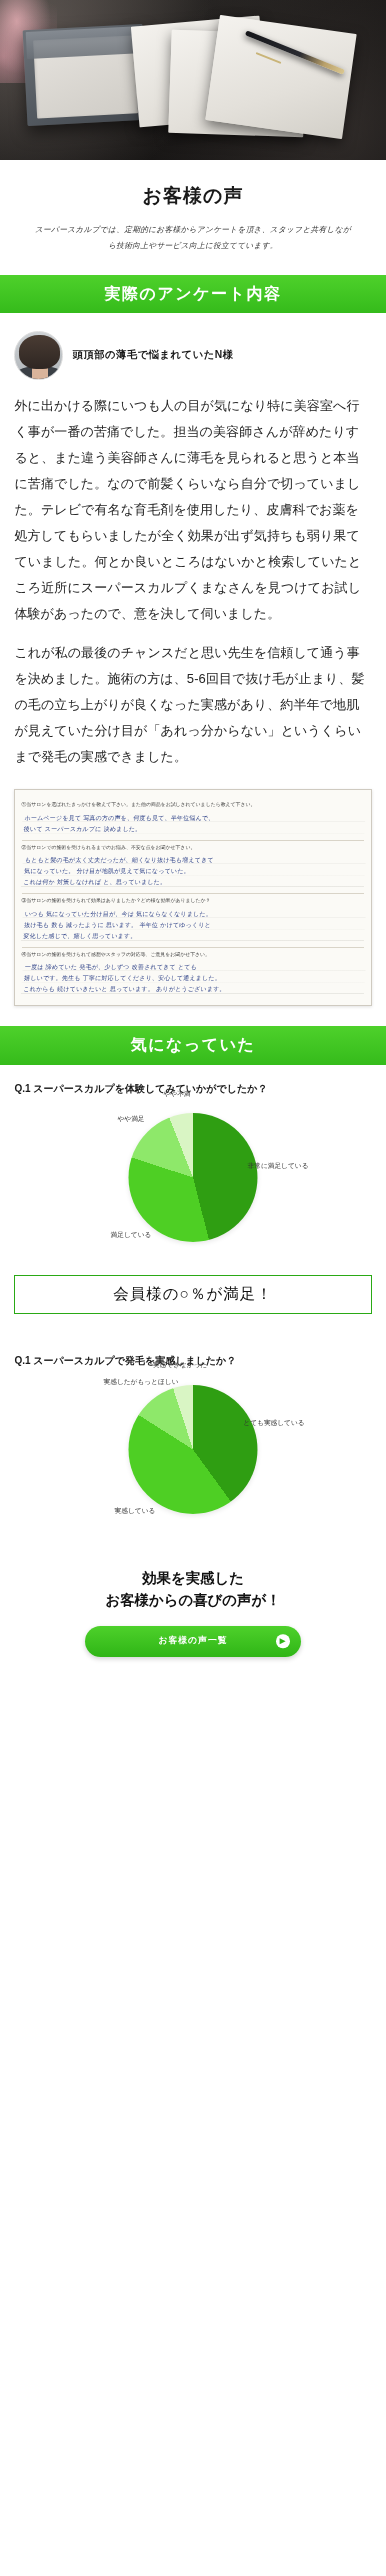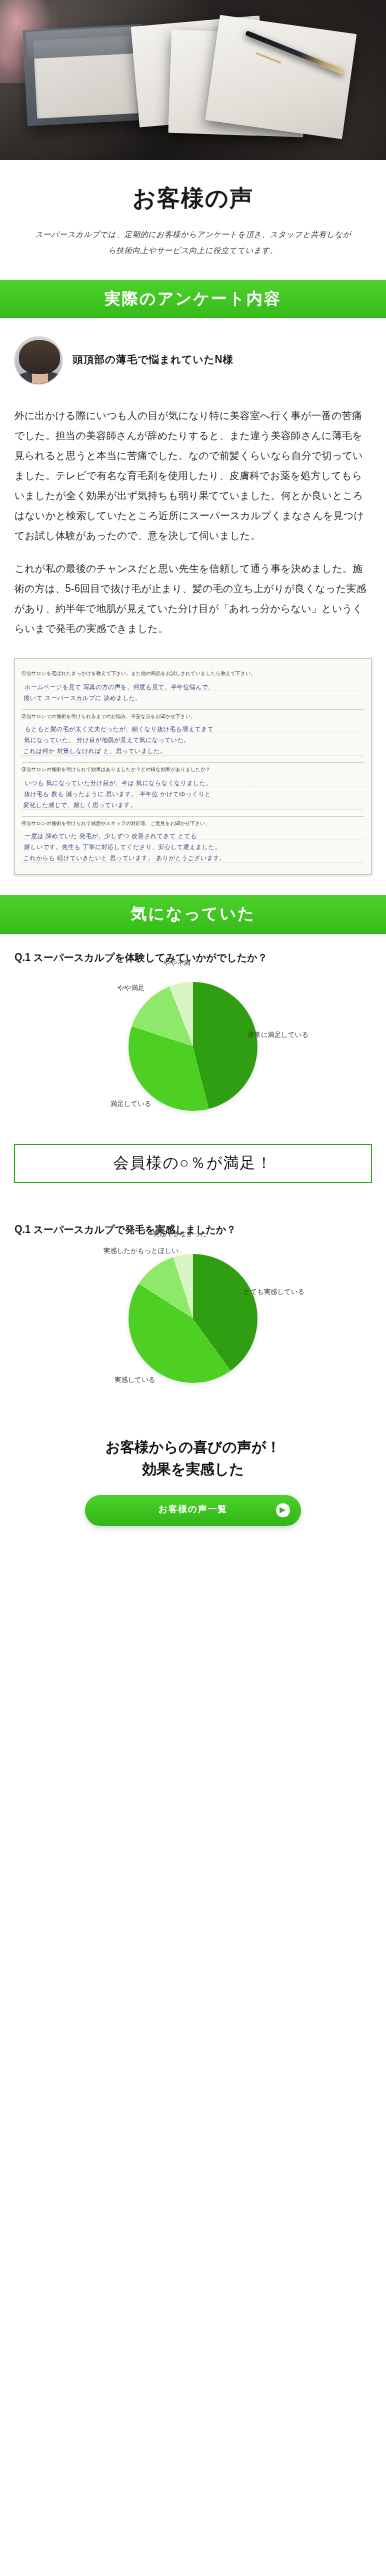--- a/index.html
+++ b/index.html
@@ -85,21 +85,21 @@
     left: 255px; top: 57px;
     width: 27px; height: 2.1px;
     background: #c9b478;
     transform: rotate(22deg);
     border-radius: 1.5px;
   }
 
   
   .main-title {
     text-align: center;
-    font-size: 23px;
+    font-size: 19px;
     font-weight: bold;
     letter-spacing: 1px;
     padding: 23px 0 13.4px;
     color: #1a1a1a;
   }
   .lead {
     text-align: center;
     font-size: 7.7px;
     line-height: 2.0;
     color: #333;
@@ -168,25 +168,24 @@
   }
   .cust-name {
     font-size: 10.3px;
     font-weight: bold;
     color: #1a1a1a;
     letter-spacing: 0.5px;
   }
 
   .body-text {
     padding: 0 14.4px;
-    font-size: 10px;
+    font-size: 13px;
     line-height: 2.0;
     color: #242424;
     letter-spacing: 0.1px;
-    margin-top: 8px;
   }
   .body-text p { margin-bottom: 12.4px; }
 
   
   .survey-wrap { padding: 7.2px 14.4px 20.6px; }
   .survey {
     width: 100%;
     background: #fbfaf6;
     border: 0.5px solid #cfcac0;
     padding: 5.2px 6.2px 7.2px;
@@ -379,20 +378,20 @@
   <div class="pie-area">
     <div class="pie" id="pie2" style="background: conic-gradient(rgb(47, 158, 18) 0deg, rgb(47, 158, 18) 144deg, rgb(78, 207, 36) 144deg, rgb(78, 207, 36) 302.4deg, rgb(142, 232, 106) 302.4deg, rgb(142, 232, 106) 342deg, rgb(217, 245, 196) 342deg, rgb(217, 245, 196) 360deg);"></div>
     <div class="pie-label" id="p2l0" style="left: 274px; top: 52px; transform: translate(-50%, -50%);">とても実感している</div>
     <div class="pie-label" id="p2l1" style="left: 135px; top: 140px; transform: translate(-50%, -50%);">実感している</div>
     <div class="pie-label" id="p2l2" style="left: 141px; top: 10.6px; transform: translate(-50%, -50%);">実感したがもっとほしい</div>
     <div class="pie-label" id="p2l3" style="left: 180px; top: -6.2px; transform: translate(-50%, -50%);">実感できなかった</div>
   </div>
 </div>
 
 <div class="cta-title">
+  <div>効果を実感した</div>
   <div>お客様からの喜びの声が！</div>
-  <div>効果を実感した</div>
 </div>
 <button class="cta-btn">
   <span>お客様の声一覧</span>
   <span class="arrow">▶</span>
 </button>
 
 
 </body></html>

